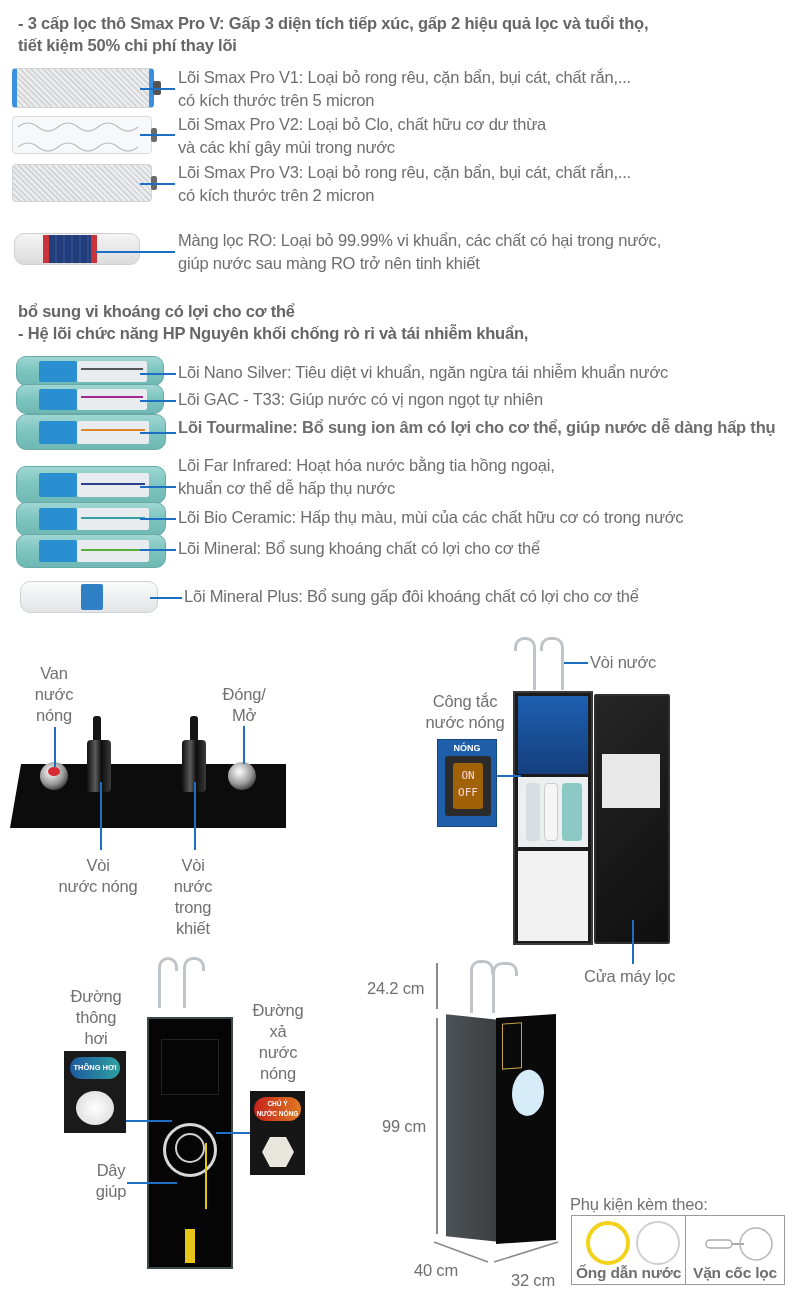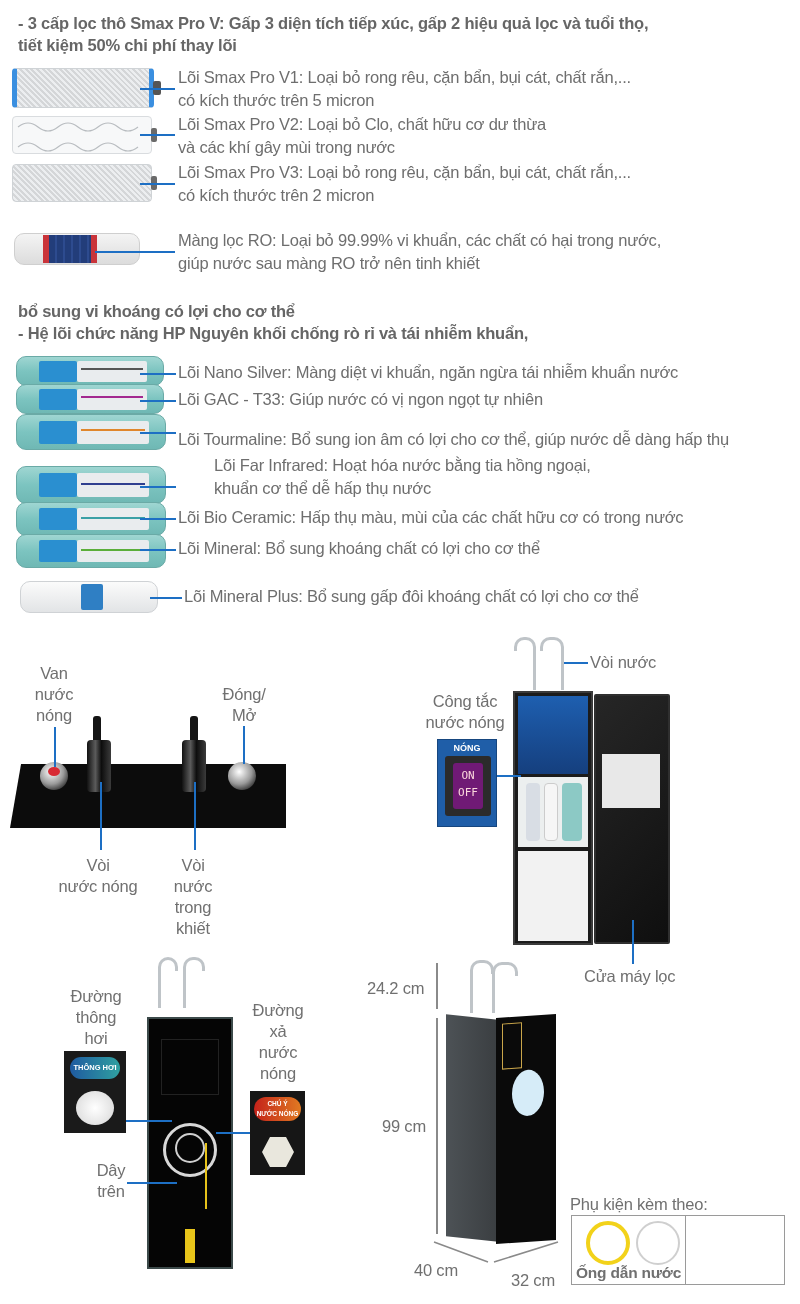--- a/index.html
+++ b/index.html
@@ -39,21 +39,21 @@
   .pipe { position: absolute; background: #151515; border-radius: 3px; }
 
   
   .machine { position: absolute; background: #1b1b1b; border: 2px solid #3a3a3a; }
   .door { position: absolute; background: linear-gradient(135deg,#262626,#0f0f0f); border: 2px solid #2f2f2f; border-radius: 2px; }
   .faucet-neck { position: absolute; border: 3px solid #bfc4c8; border-bottom: none; border-radius: 10px 10px 0 0; }
   .faucet-stem { position: absolute; width: 3px; background: #bfc4c8; }
 
   .switch-box { position: absolute; background: #1f5ea8; border: 1px solid #16467f; }
   .switch-inner { position: absolute; background: #2b2b2b; border-radius: 3px; }
-  .switch-red { position: absolute; background: #701a75; border-radius: 3px; color: #fbd7dc; font-family: "DejaVu Sans Mono", monospace; font-size: 11px; text-align: center; }
+  .switch-red { position: absolute; background: #a16207; border-radius: 3px; color: #fbd7dc; font-family: "DejaVu Sans Mono", monospace; font-size: 11px; text-align: center; }
 
   .accessories-box { position: absolute; border: 1.5px solid #9a9a9a; }
   .acc-cell { position: absolute; top: 0; bottom: 0; font-weight: bold; }
 </style>
 </head>
 <body>
 
 <div class="abs heading" style="left:18px;top:12px;">
   <div>- 3 cấp lọc thô Smax Pro V: Gấp 3 diện tích tiếp xúc, gấp 2 hiệu quả lọc và tuổi thọ,</div>
   <div>tiết kiệm 50% chi phí thay lõi</div>
@@ -115,27 +115,27 @@
     </div>
 </div>
 <div class="hp" style="left:16px;top:414px;width:150px;height:36px;">
   <div class="hp-blue" style="left:22px;top:6px;width:38px;height:23px;"></div>
   <div class="hp-label" style="left:60px;top:6px;width:72px;height:23px;">
       <div class="hp-stripe" style="left:4px;right:4px;top:8px;background:#e0862c;"></div>
     </div>
 </div>
 
 <div class="line-h" style="left:140px;top:373px;width:36px;"></div>
-<div class="abs desc" style="left:178px;top:361px;">Lõi Nano Silver: Màng diệt vi khuẩn, ngăn ngừa tái nhiễm khuẩn nước</div>
+<div class="abs desc" style="left:178px;top:361px;">Lõi Nano Silver: Tiêu diệt vi khuẩn, ngăn ngừa tái nhiễm khuẩn nước</div>
 
 <div class="line-h" style="left:140px;top:400px;width:36px;"></div>
 <div class="abs desc" style="left:178px;top:388px;">Lõi GAC - T33: Giúp nước có vị ngon ngọt tự nhiên</div>
 
 <div class="line-h" style="left:140px;top:432px;width:36px;"></div>
-<div class="abs desc" style="left:178px;top:428px;">Lõi Tourmaline: Bổ sung ion âm có lợi cho cơ thể, giúp nước dễ dàng hấp thụ</div>
+<div class="abs desc" style="left:178px;top:416px;font-weight:bold;">Lõi Tourmaline: Bổ sung ion âm có lợi cho cơ thể, giúp nước dễ dàng hấp thụ</div>
 
 <div class="hp" style="left:16px;top:466px;width:150px;height:38px;">
   <div class="hp-blue" style="left:22px;top:6px;width:38px;height:24px;"></div>
   <div class="hp-label" style="left:60px;top:6px;width:72px;height:24px;">
       <div class="hp-stripe" style="left:4px;right:4px;top:10px;background:#2f3f8f;"></div>
     </div>
 </div>
 <div class="hp" style="left:16px;top:502px;width:150px;height:34px;">
   <div class="hp-blue" style="left:22px;top:5px;width:38px;height:22px;"></div>
   <div class="hp-label" style="left:60px;top:5px;width:72px;height:22px;">
@@ -143,21 +143,21 @@
     </div>
 </div>
 <div class="hp" style="left:16px;top:534px;width:150px;height:34px;">
   <div class="hp-blue" style="left:22px;top:5px;width:38px;height:22px;"></div>
   <div class="hp-label" style="left:60px;top:5px;width:72px;height:22px;">
       <div class="hp-stripe" style="left:4px;right:4px;top:9px;background:#5aae3a;"></div>
     </div>
 </div>
 
 <div class="line-h" style="left:140px;top:486px;width:36px;"></div>
-<div class="abs desc" style="left:178px;top:454px;margin-left:36px;">
+<div class="abs desc" style="left:178px;top:454px;">
   <div>Lõi Far Infrared: Hoạt hóa nước bằng tia hồng ngoại,</div>
   <div>khuẩn cơ thể dễ hấp thụ nước</div>
 </div>
 
 <div class="line-h" style="left:140px;top:518px;width:36px;"></div>
 <div class="abs desc" style="left:178px;top:506px;">Lõi Bio Ceramic: Hấp thụ màu, mùi của các chất hữu cơ có trong nước</div>
 
 <div class="line-h" style="left:140px;top:549px;width:36px;"></div>
 <div class="abs desc" style="left:178px;top:537px;">Lõi Mineral: Bổ sung khoáng chất có lợi cho cơ thể</div>
 
@@ -277,21 +277,21 @@
   <div style="position:absolute;left:4px;top:6px;width:47px;height:24px;border-radius:12px;background:linear-gradient(90deg,#c4221a,#e07a22);color:#fff;font-size:6.5px;font-weight:bold;text-align:center;line-height:10px;padding-top:2px;">
     <div>CHÚ Ý</div>
     <div>NƯỚC NÓNG</div>
   </div>
   <div style="position:absolute;left:12px;top:46px;width:32px;height:30px;background:#e9e7dd;clip-path:polygon(25% 0,75% 0,100% 50%,75% 100%,25% 100%,0 50%);"></div>
 </div>
 <div class="line-h" style="left:216px;top:1132px;width:34px;"></div>
 
 <div class="abs lbl" style="left:86px;top:1160px;width:50px;">
   <div>Dây</div>
-  <div>trên</div>
+  <div>giúp</div>
 </div>
 <div class="line-h" style="left:127px;top:1182px;width:50px;"></div>
 
 <div class="faucet-neck" style="left:470px;top:960px;width:24px;height:14px;"></div>
 <div class="faucet-stem" style="left:470px;top:973px;height:40px;"></div>
 <div class="faucet-neck" style="left:492px;top:962px;width:26px;height:14px;"></div>
 <div class="faucet-stem" style="left:492px;top:975px;height:38px;"></div>
 
 <div style="position:absolute;left:446px;top:1017px;width:52px;height:222px;background:linear-gradient(90deg,#4d5256,#3a3e41);transform:skewY(6deg);"></div>
 <div style="position:absolute;left:496px;top:1016px;width:60px;height:226px;background:#0a0a0a;transform:skewY(-4deg);">
@@ -310,13 +310,21 @@
 <div class="abs lbl" style="left:414px;top:1260px;">40 cm</div>
 <div class="abs lbl" style="left:511px;top:1270px;">32 cm</div>
 
 <div class="abs lbl" style="left:570px;top:1194px;text-align:left;">Phụ kiện kèm theo:</div>
 <div class="accessories-box" style="left:571px;top:1215px;width:214px;height:70px;">
   <div class="acc-cell" style="left:0;width:114px;border-right:1.5px solid #9a9a9a;">
     <div style="position:absolute;left:14px;top:5px;width:44px;height:44px;border:4px solid #f2d21a;border-radius:50%;"></div>
     <div style="position:absolute;left:64px;top:5px;width:44px;height:44px;border:2px solid #cfcfcf;border-radius:50%;"></div>
     <div class="lbl" style="position:absolute;left:0;right:0;bottom:1px;font-size:15.5px;">Ống dẫn nước</div>
   </div>
+  <div class="acc-cell" style="left:114px;right:0;">
+    <svg style="position:absolute;left:18px;top:8px;" width="70" height="40">
+      <rect x="2" y="16" width="26" height="8" rx="4" fill="none" stroke="#aaa" stroke-width="1.5"></rect>
+      <line x1="28" y1="20" x2="40" y2="20" stroke="#aaa" stroke-width="2"></line>
+      <circle cx="52" cy="20" r="16" fill="none" stroke="#b5b5b5" stroke-width="1.5"></circle>
+    </svg>
+    <div class="lbl" style="position:absolute;left:0;right:0;bottom:1px;font-size:15.5px;">Vặn cốc lọc</div>
+  </div>
 </div>
 
 </body></html>

